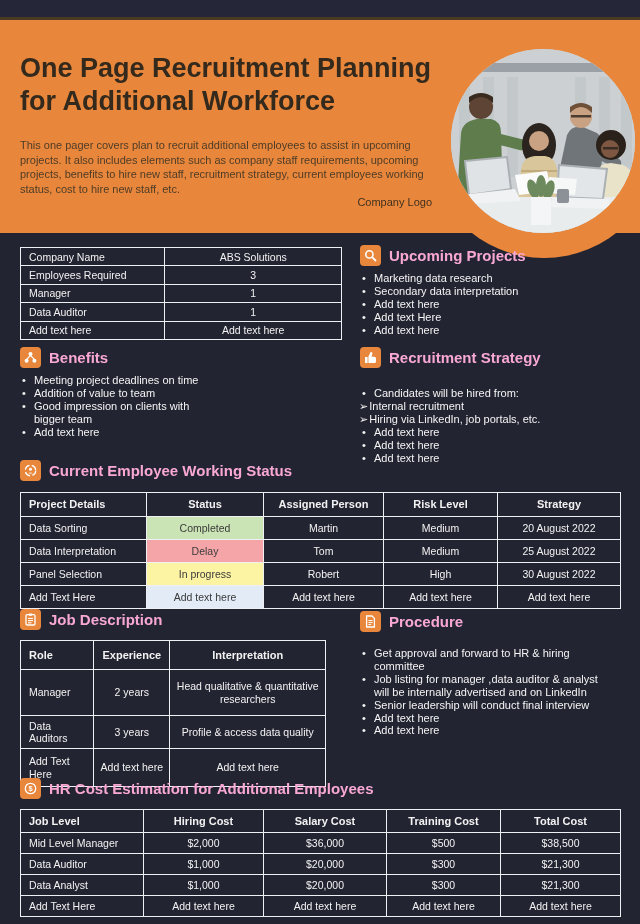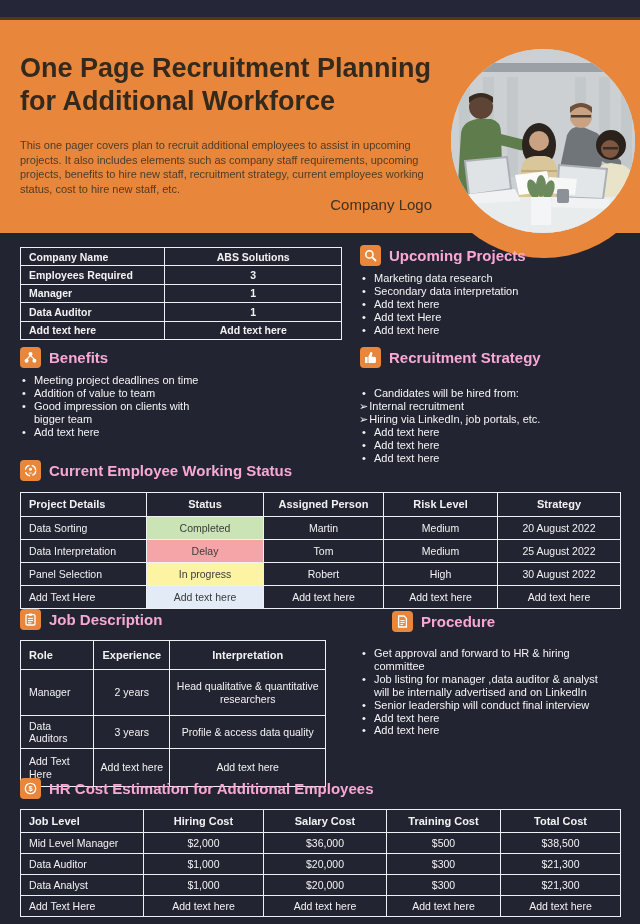--- a/index.html
+++ b/index.html
@@ -5,21 +5,21 @@
   html,body{margin:0;padding:0;background:#232432;}
   .page{position:relative;width:640px;height:924px;background:#232432;overflow:hidden;
         font-family:"Liberation Sans",sans-serif;color:#f2f2f2;}
   .topbar{position:absolute;left:0;top:0;width:640px;height:17px;background:#252738;}
   .hdr{position:absolute;left:0;top:17px;width:640px;height:216px;background:#E8863B;
        border-top:3px solid #4a3a22;box-sizing:border-box;}
   .hdr-title{position:absolute;left:20px;top:32px;width:445px;font-size:27px;line-height:1.22;
        font-weight:bold;color:#33291c;}
   .hdr-desc{position:absolute;left:20px;top:118px;width:412px;font-size:11px;line-height:1.32;
        color:#4e3c27;}
-  .hdr-logo{position:absolute;left:20px;top:176px;width:412px;text-align:right;font-size:15px;
+  .hdr-logo{position:absolute;left:20px;top:176px;width:412px;text-align:right;font-size:11px;
        color:#41311f;}
   .ring{position:absolute;left:427px;top:24px;width:234px;height:234px;border-radius:50%;
        background:#E8863B;}
   .photo{position:absolute;left:451px;top:49px;width:184px;height:184px;border-radius:50%;
        overflow:hidden;background:#ccd0d3;}
   
   .sec{position:absolute;display:flex;align-items:center;gap:8px;}
   .sec .ic{width:21px;height:21px;border-radius:4px;background:#E8863B;flex:none;
        display:flex;align-items:center;justify-content:center;}
   .sec .tt{font-size:15px;font-weight:bold;color:#f9a8d4;white-space:nowrap;}
@@ -104,21 +104,21 @@
       <g fill="#6d8a5e">
         <ellipse cx="82" cy="140" rx="5" ry="10" transform="rotate(-20 82 140)"></ellipse>
         <ellipse cx="90" cy="137" rx="5" ry="11"></ellipse>
         <ellipse cx="98" cy="141" rx="5" ry="10" transform="rotate(18 98 141)"></ellipse>
       </g>
       <rect x="80" y="148" width="20" height="28" fill="#f4f5f6"></rect>
       <rect x="106" y="140" width="12" height="14" rx="2" fill="#8b9196"></rect>
     </svg>
   </div>
 
-  <table class="tbl" style="left:20px;top:247px;width:322px;height:93px;font-weight:bold;">
+  <table class="tbl" style="left:20px;top:247px;width:322px;height:93px;">
     <colgroup>
         <col style="width:45%">
         <col style="width:55%">
       </colgroup>
     <tbody>
         <tr>
       <td class="al">Company Name</td>
       <td class="ac">ABS Solutions</td>
         </tr>
     <tr>
@@ -331,21 +331,21 @@
       <td class="ac">Profile &amp; access data quality</td>
         </tr>
     <tr>
       <td class="al" style="height:35px">Add Text Here</td>
       <td class="ac">Add text here</td>
       <td class="ac">Add text here</td>
         </tr>
   </tbody>
     </table>
 
-  <div class="sec" style="left:360px;top:611px;margin-left:32px;">
+  <div class="sec" style="left:360px;top:611px;">
     <span class="ic">
       <svg width="13" height="13" viewBox="0 0 13 13">
           <path d="M2.6 1 L8 1 L10.4 3.4 L10.4 12 L2.6 12 Z" fill="none" stroke="#fff" stroke-width="1.3"></path>
           <line x1="4.4" y1="5.6" x2="8.6" y2="5.6" stroke="#fff" stroke-width="1"></line>
           <line x1="4.4" y1="7.6" x2="8.6" y2="7.6" stroke="#fff" stroke-width="1"></line>
           <line x1="4.4" y1="9.6" x2="7.2" y2="9.6" stroke="#fff" stroke-width="1"></line>
         </svg>
     </span>
     <span class="tt">Procedure</span>
   </div>

